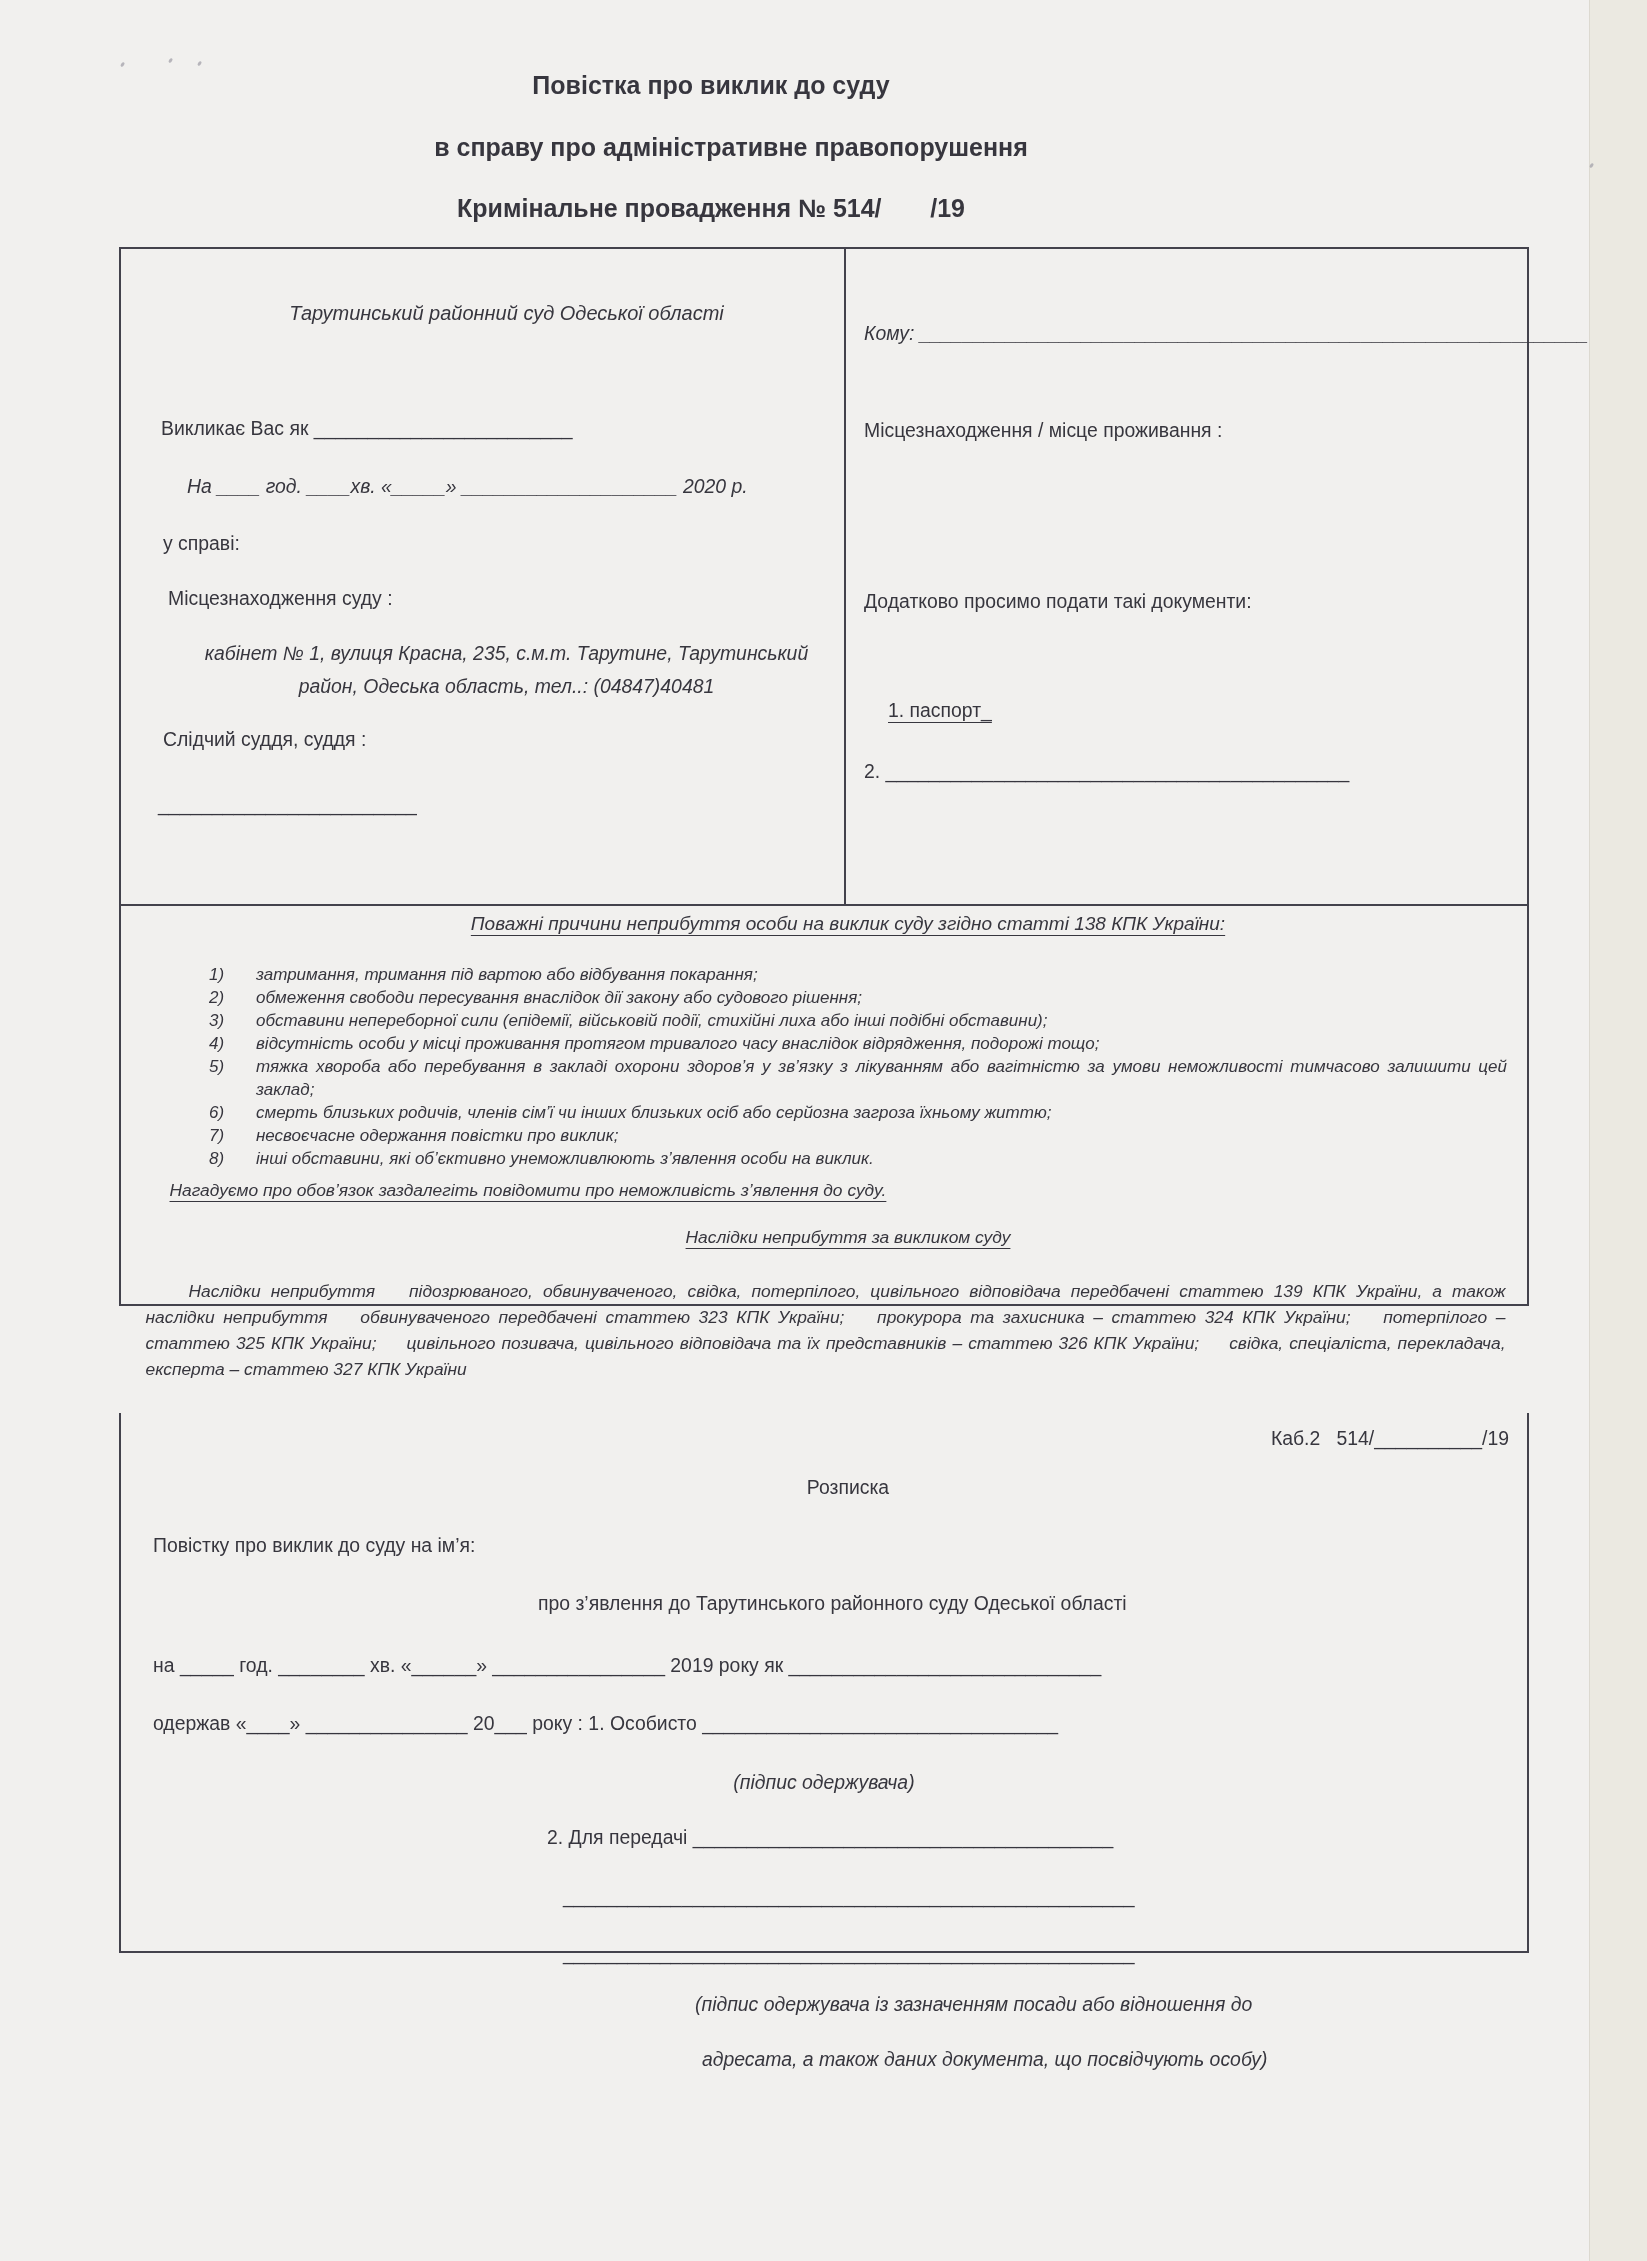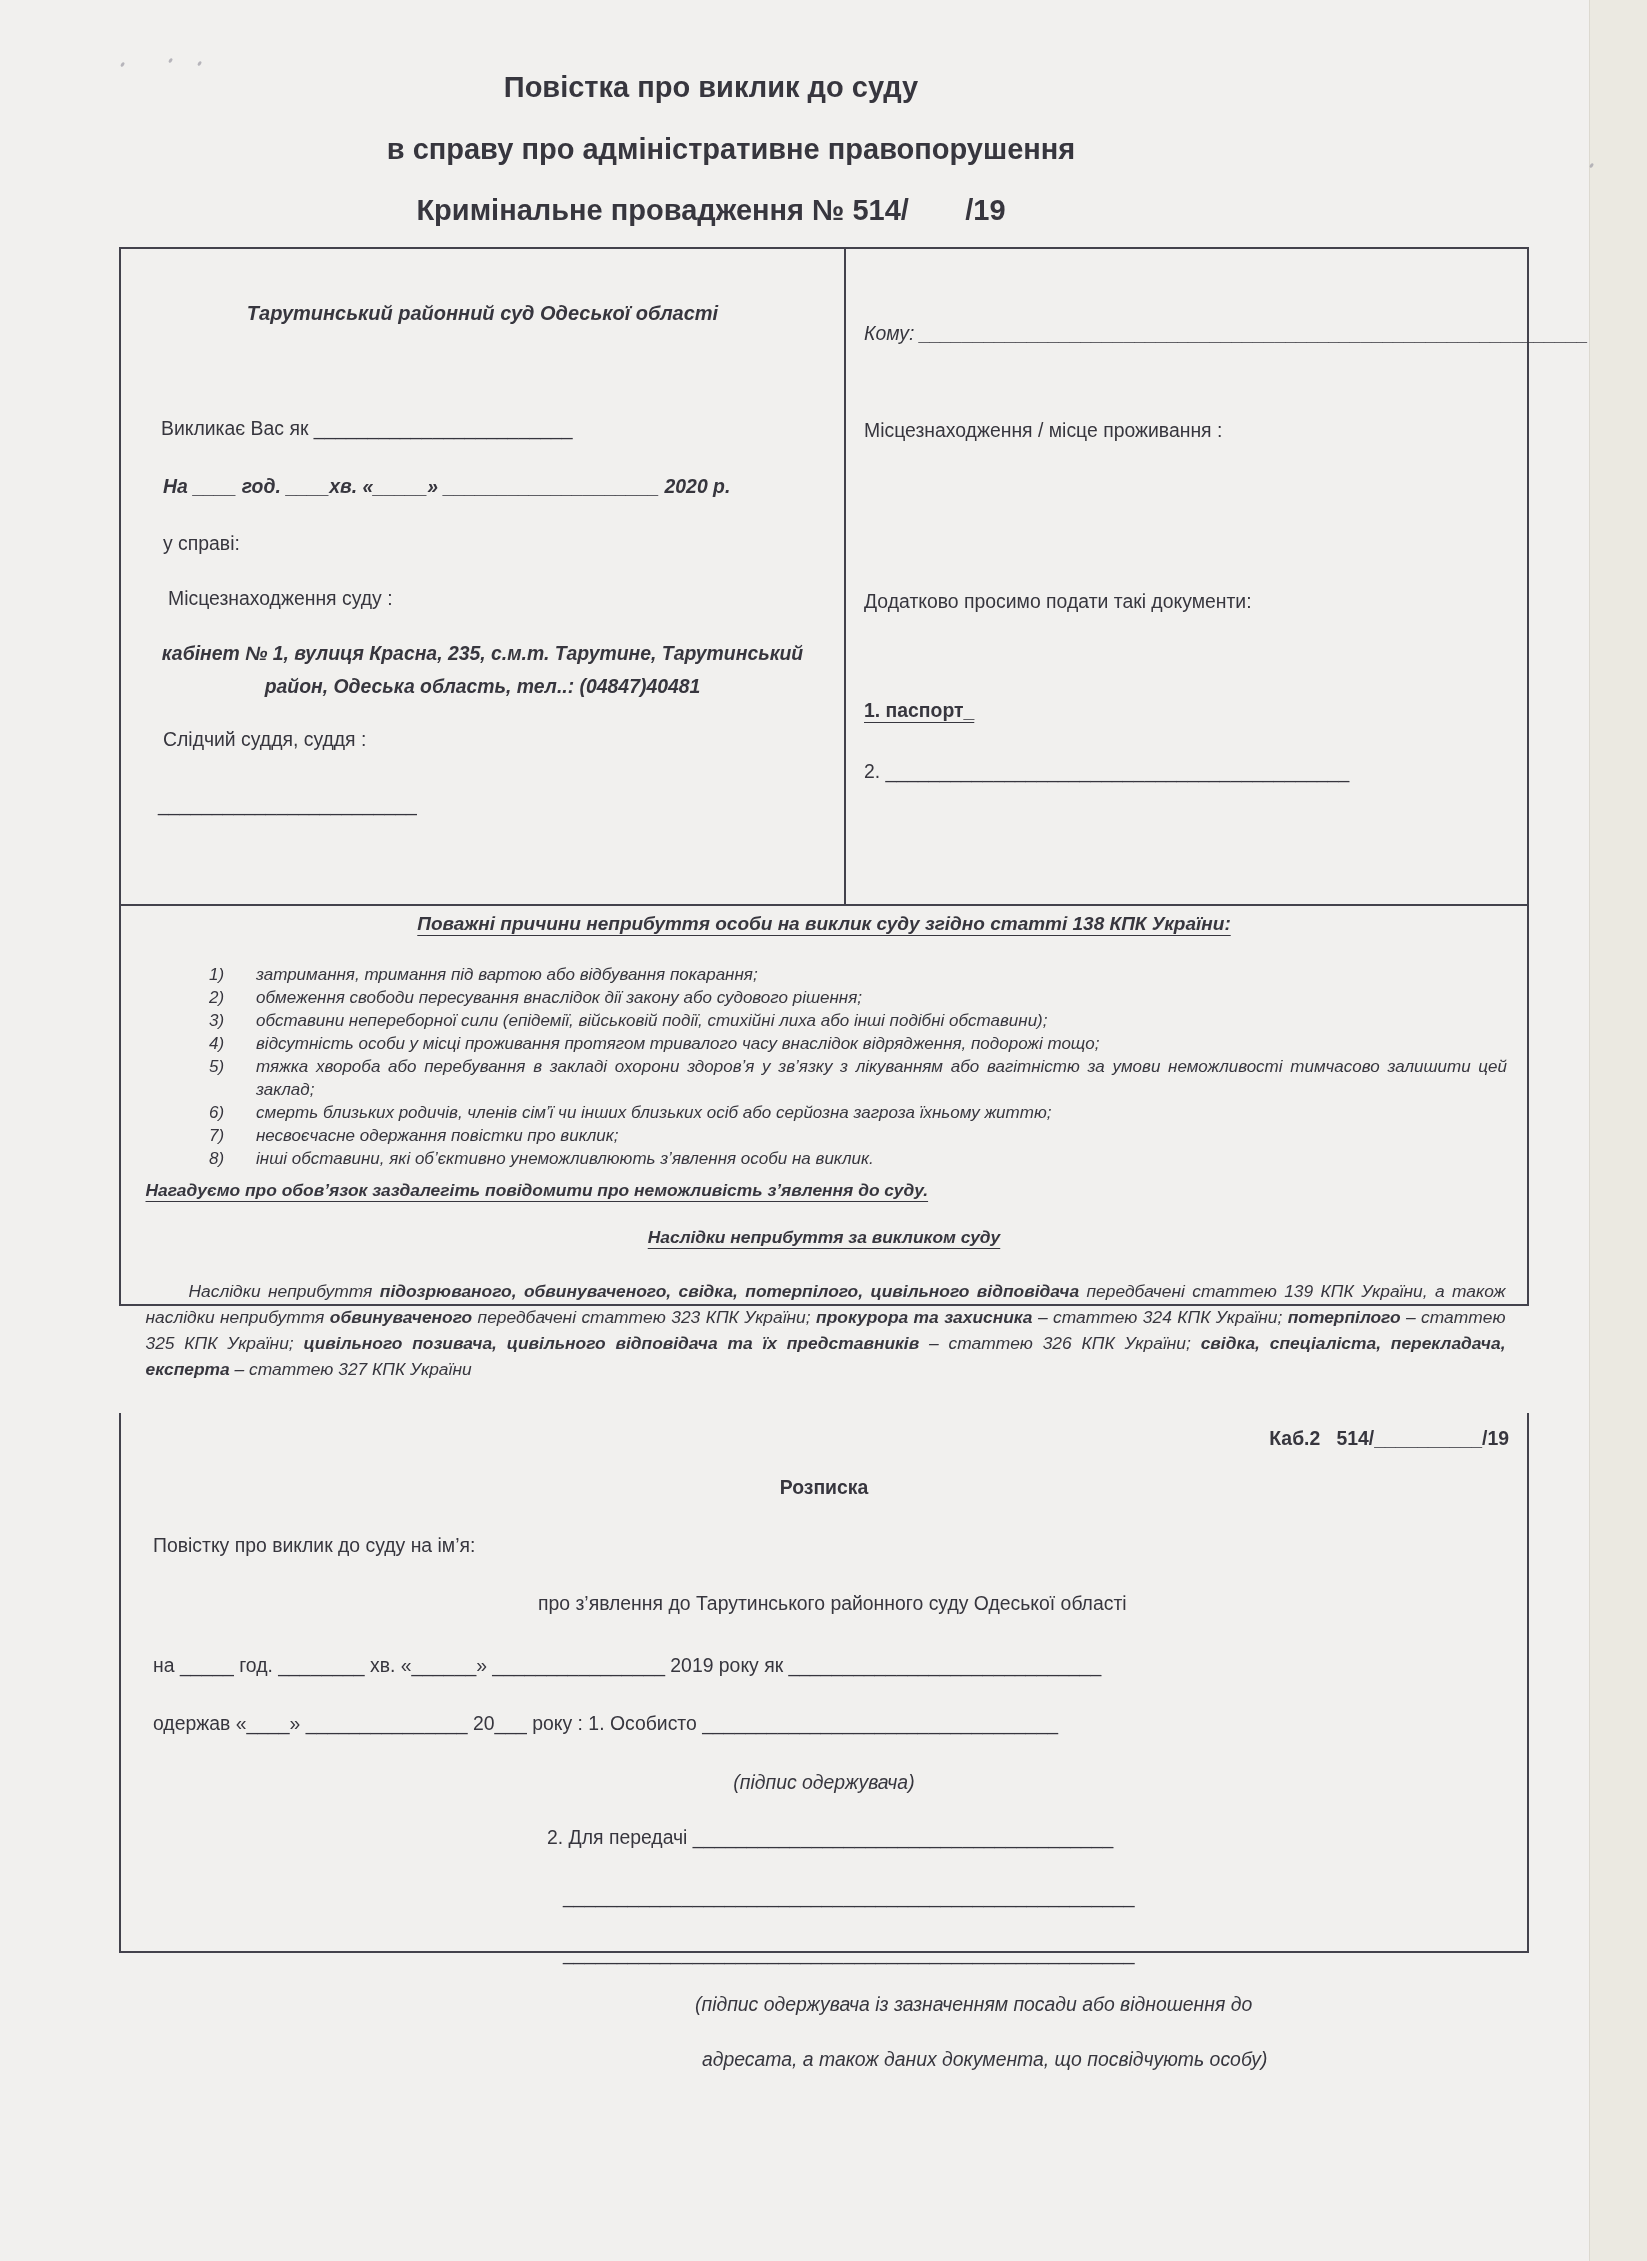--- a/index.html
+++ b/index.html
@@ -6,29 +6,29 @@
   .page{
     position:relative;width:1647px;height:2261px;
     background:#f1f0ee;overflow:hidden;
     font-family:"Liberation Sans",sans-serif;color:#37363e;
   }
   .scan-bg{position:absolute;top:0;right:0;width:57px;height:100%;
     background:#ebe9e1;border-left:0.6px solid #dcd9d0;}
   .speck{position:absolute;width:3.2px;height:5.2px;background:#a3a1aa;
     border-radius:50%;opacity:.75;transform:rotate(38deg);}
   .hdr{position:absolute;left:0;width:1422px;text-align:center;
-    font-size:29px;font-weight:bold;white-space:nowrap;}
+    font-size:25px;font-weight:bold;white-space:nowrap;}
   .box{position:absolute;left:119px;width:1410px;
     border:2.6px solid #43424c;box-sizing:border-box;}
   .box1{top:247px;height:659px;}
   .box2{top:904px;height:402px;border-top:none;}
   .box3{top:1413px;height:540px;border-top:none;}
   .vdivider{position:absolute;left:723px;top:0;width:1.9px;height:100%;background:#43424c;}
   .t{position:absolute;font-size:19.4px;white-space:nowrap;line-height:1.25;}
-  .b{font-weight:bold;}
+  .b{font-weight:normal;padding-left:24px;}
   .i{font-style:italic;}
   .u{text-decoration:underline;text-decoration-thickness:1.3px;text-underline-offset:4.5px;text-align:center;}
   .cellcenter{left:0;width:723px;text-align:center;white-space:nowrap;}
   .boxcenter{left:0;width:100%;text-align:center;}
   .reasons{position:absolute;left:88px;top:59px;width:1300px;}
   .reason-row{display:flex;font-size:17px;font-style:italic;line-height:23px;}
   .reason-num{width:47px;flex:none;}
   .reason-text{width:1251px;text-align:justify;}
   .consequences{position:absolute;left:24.5px;top:374px;width:1360px;
     font-size:17.4px;font-style:italic;line-height:26px;

